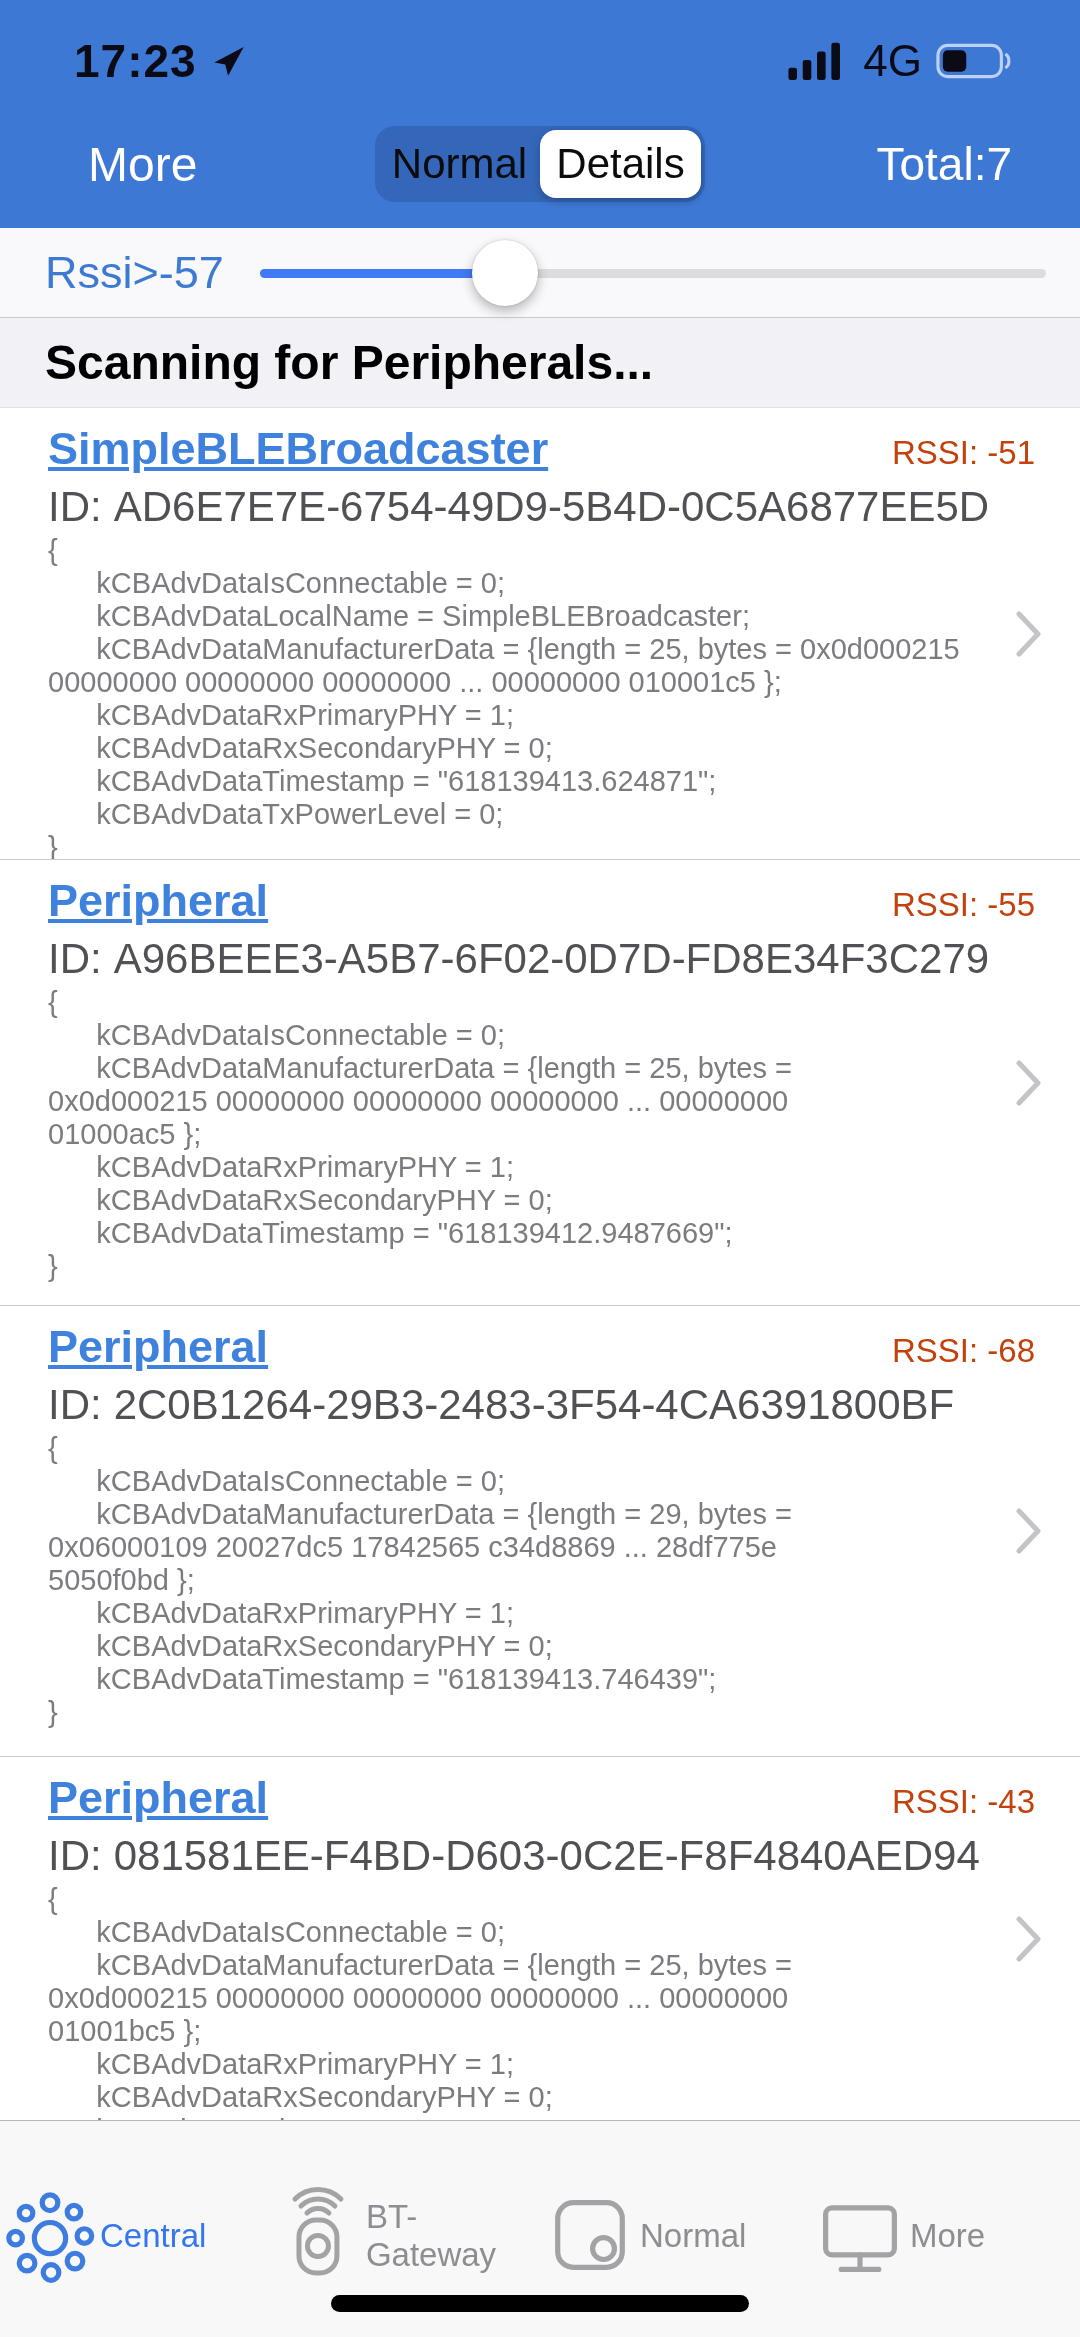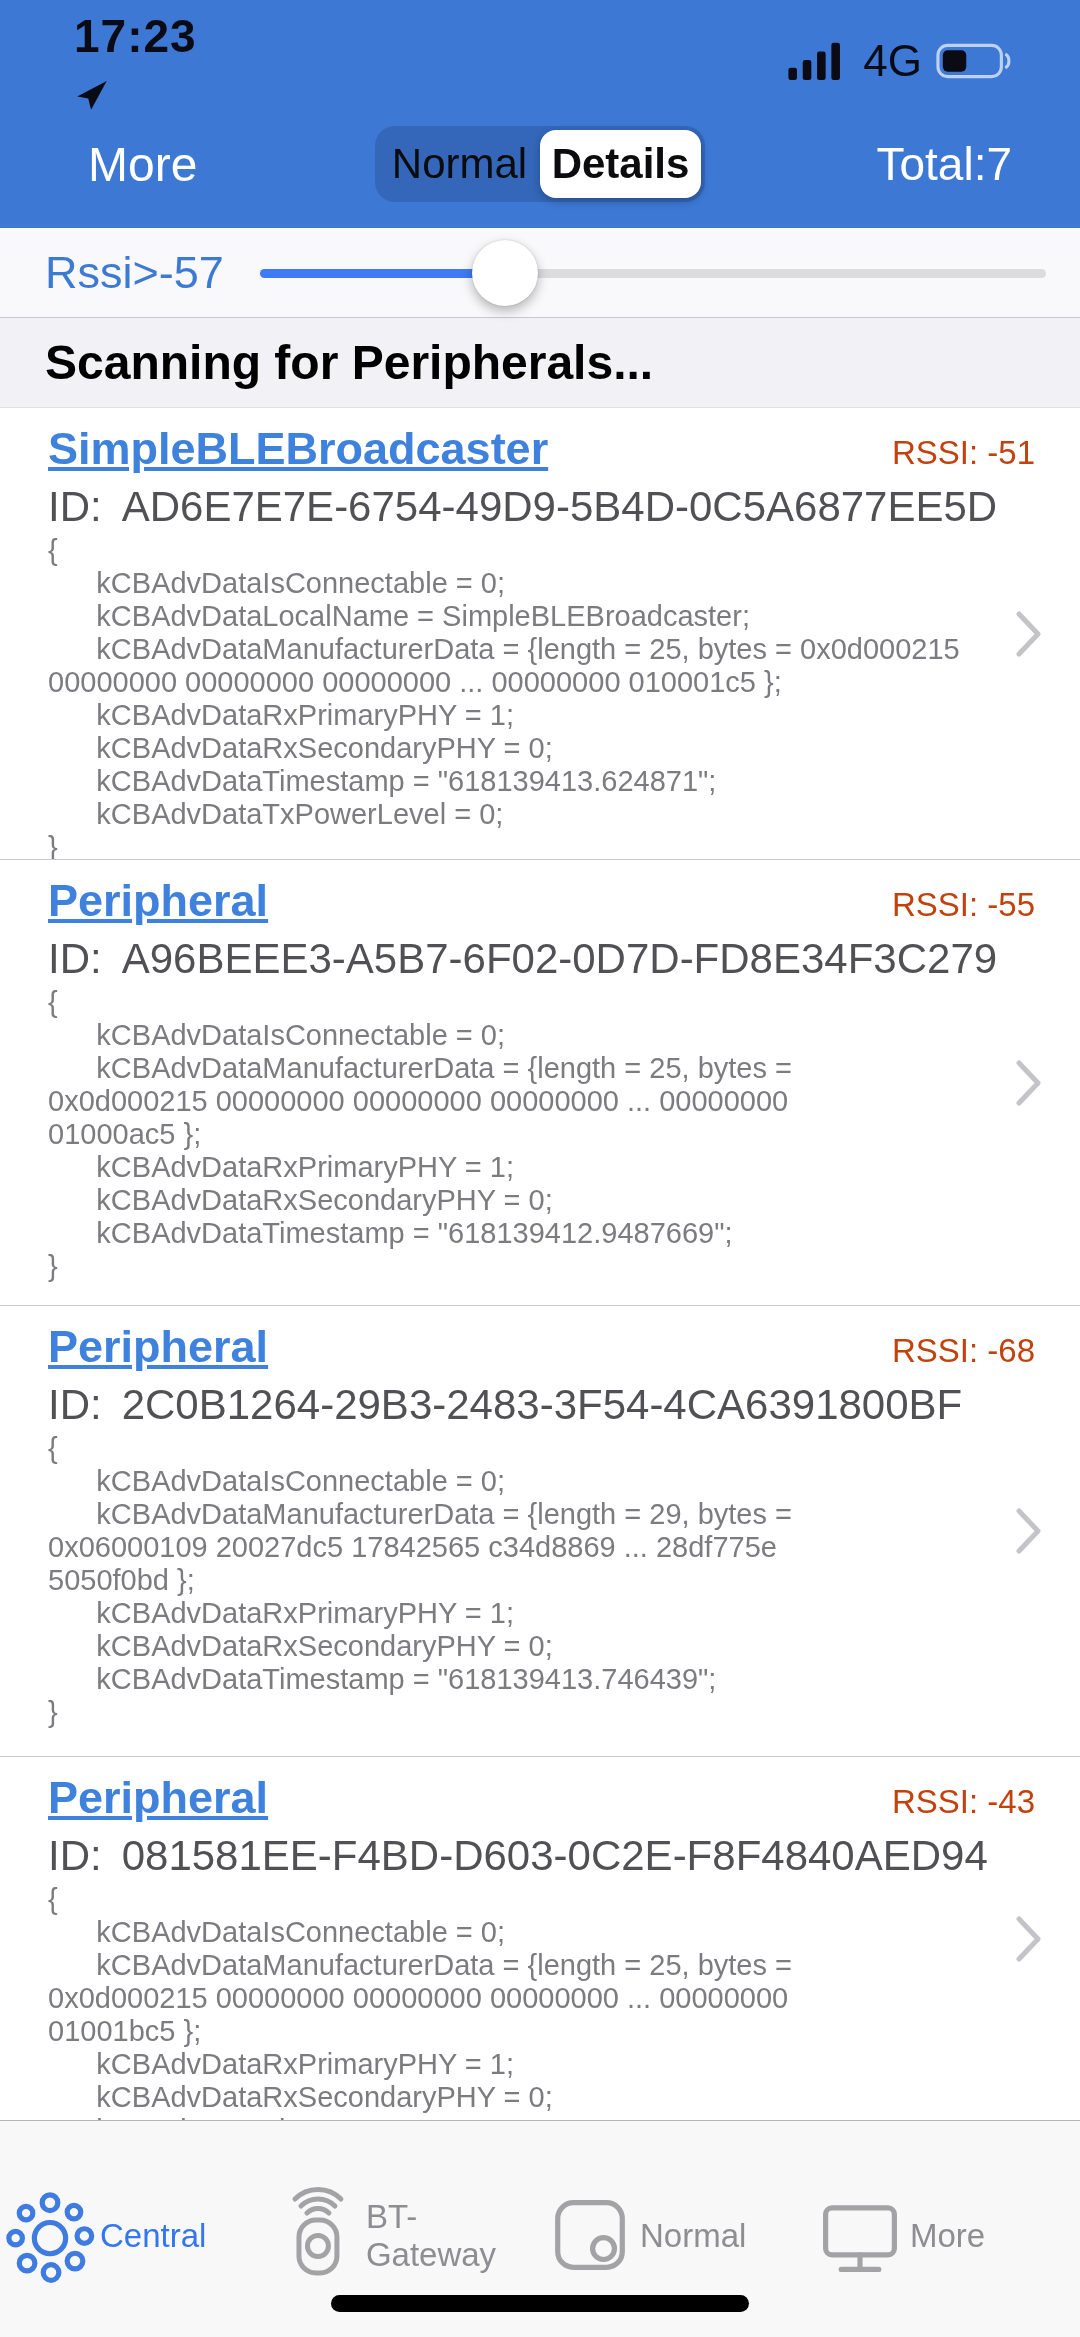--- a/index.html
+++ b/index.html
@@ -2,35 +2,35 @@
 <html><head>
 <meta charset="utf-8">
 <style>
   html,body{margin:0;padding:0;background:#fff;}
   .screen{position:relative;width:1080px;height:2337px;overflow:hidden;background:#fff;
           font-family:"Liberation Sans","DejaVu Sans",sans-serif;-webkit-font-smoothing:antialiased;}
   
   .top{background:#3d78d4;height:228px;}
   .statusbar{height:100px;display:flex;align-items:center;justify-content:space-between;
              padding:22px 64px 0 74px;box-sizing:border-box;}
-  .sb-left{display:flex;align-items:flex-start;gap:14px;flex-direction:column;}
+  .sb-left{display:flex;align-items:center;gap:14px;}
   .sb-time{font-size:46px;font-weight:700;color:#0b0b16;letter-spacing:1px;}
   .sb-right{display:flex;align-items:center;gap:14px;}
   .sb-net{font-size:44px;color:#0b0b16;}
   .navrow{position:relative;height:128px;}
   .nav-home{position:absolute;left:88px;top:50%;transform:translateY(-50%);
             font-size:48px;color:#fff;}
   .nav-total{position:absolute;right:68px;top:50%;transform:translateY(-50%);
              font-size:46px;color:#fff;}
   .segmented{position:absolute;left:50%;top:50%;transform:translate(-50%,-50%);
              width:330px;height:76px;background:rgba(10,30,70,0.18);border-radius:20px;
              display:flex;padding:4px;box-sizing:border-box;}
   .segment{flex:1;display:flex;align-items:center;justify-content:center;
            font-size:42px;color:#0c0c0e;border-radius:16px;}
-  .segment.selected{background:#fff;font-weight:700;box-shadow:0 3px 8px rgba(0,0,0,0.25);}
+  .segment.selected{background:#fff;font-weight:400;box-shadow:0 3px 8px rgba(0,0,0,0.25);}
   
   .filter{height:90px;background:#f9f9fb;display:flex;align-items:center;
           padding:0 30px 0 45px;box-sizing:border-box;border-bottom:1.5px solid #c9c9cd;}
   .filter-label{font-size:45px;color:#3d7ad2;margin-right:36px;white-space:nowrap;}
   .slider{position:relative;flex:1;height:66px;}
   .slider-track{position:absolute;left:0;right:4px;top:50%;margin-top:-4px;height:9px;
                 border-radius:4.5px;background:#dcdcdf;}
   .slider-fill{height:100%;border-radius:4.5px;background:#3f7bf6;width:31%;}
   .slider-thumb{position:absolute;top:0;width:66px;height:66px;border-radius:50%;background:#fff;
                 box-shadow:0 5px 12px rgba(0,0,0,0.28),0 0 2px rgba(0,0,0,0.18);margin-left:-33px;}
@@ -39,21 +39,21 @@
                   padding-left:45px;box-sizing:border-box;font-size:48px;font-weight:700;color:#000;
                   border-bottom:1px solid rgba(0,0,0,0.07);}
   
   .list{height:1712px;overflow:hidden;}
   .cell{position:relative;background:#fff;box-sizing:border-box;overflow:hidden;
         padding:12px 0 0 48px;border-bottom:1.5px solid #c9c9cd;}
   .cell-head{display:flex;align-items:baseline;padding-right:45px;line-height:58px;}
   .p-name{font-size:45px;font-weight:700;color:#3e82de;text-decoration:underline;}
   .p-rssi{margin-left:auto;font-size:33px;color:#c2410c;}
   .p-id{font-size:42px;color:#515155;line-height:50px;white-space:nowrap;}
-  .p-id-label{margin-right:20px;}
+  .p-id-label{margin-right:12px;}
   .p-adv{margin:2px 0 0;padding:0 40px 0 0;white-space:pre-wrap;word-break:break-word;
          font-family:"Liberation Sans","DejaVu Sans",sans-serif;
          font-size:29px;line-height:33px;color:#7b7b80;}
   .chevron{position:absolute;right:38px;top:50%;transform:translateY(-50%);}
   
   .tabbar{position:absolute;left:0;right:0;top:2120px;bottom:0;background:#f8f8f8;
           border-top:1px solid #b6b6b8;display:flex;box-sizing:border-box;}
   .tab{width:270px;display:flex;flex-direction:row;align-items:center;padding-top:12px;}
   .tab-icon{width:100px;height:100px;}
   .tab-label{font-size:33px;color:#8d8d92;margin-top:2px;}

